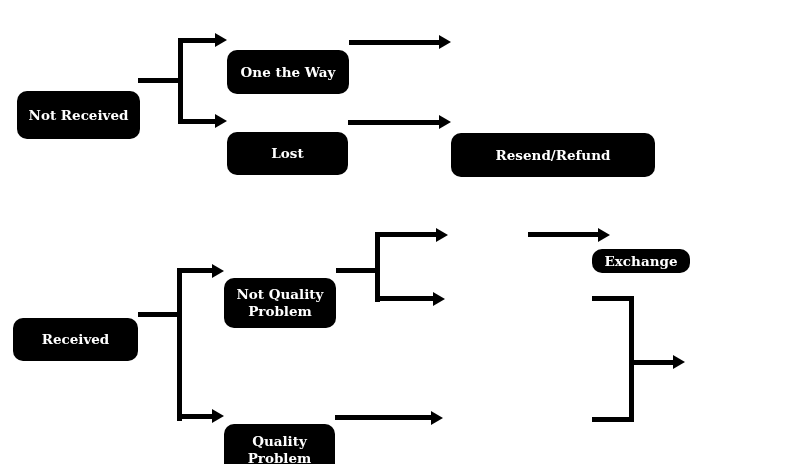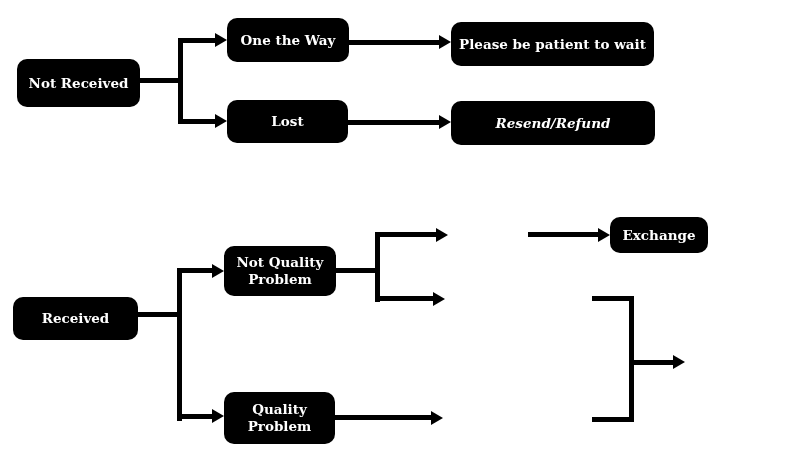--- a/index.html
+++ b/index.html
@@ -22,52 +22,52 @@
     color:var(--node-text);
     border-radius:10px;
     display:flex;align-items:center;justify-content:center;
     text-align:center;
     font-weight:bold;
     font-size:13.5px;
     line-height:1.25;
     white-space:pre-line;
     padding:2px 4px;
     box-sizing:border-box;
+    margin-top:32px;
   }
   .line{position:absolute;background:var(--line);}
   .arrowhead{
     position:absolute;width:0;height:0;
     border-top:7px solid transparent;
     border-bottom:7px solid transparent;
     border-left:12px solid var(--line);
   }
   
   .n-not-received      {left:17px;  top:59px;  width:123px; height:48px;}
   .n-one-the-way       {left:227px; top:18px;  width:122px; height:44px;}
   .n-lost              {left:227px; top:100px; width:121px; height:43px;}
   .n-please-wait       {left:451px; top:22px;  width:203px; height:44px;}
-  .n-resend-refund     {left:451px; top:101px; width:204px; height:44px;font-style:italic;}
-  .n-received          {left:13px;  top:297px; width:125px; height:43px;}
+  .n-resend-refund     {left:451px; top:101px; width:204px; height:44px;}
+  .n-received          {left:13px;  top:286px; width:125px; height:43px;}
   .n-not-quality       {left:224px; top:246px; width:112px; height:50px;}
   .n-quality-problem   {left:224px; top:392px; width:111px; height:52px;text-align:center;}
   .n-not-fit           {left:448px; top:217px; width:80px;  height:36px;}
-  .n-exchange          {left:610px; top:217px; width:98px;  height:36px;}
+  .n-exchange          {left:592px; top:217px; width:98px;  height:24px;}
   .n-wrong-delivery    {left:445px; top:281px; width:147px; height:36px;}
   .n-quality-defect    {left:443px; top:403px; width:149px; height:35px;}
   .n-resend-or-refund  {left:685px; top:329px; width:103px; height:67px;}
 </style>
 </head>
 <body>
 
 <div class="canvas">
 
   <div class="node n-not-received">Not Received</div>
   <div class="node n-one-the-way">One the Way</div>
   <div class="node n-lost">Lost</div>
-  <div class="node n-please-wait">Please be patient to wait</div>
   <div class="node n-resend-refund">Resend/Refund</div>
   <div class="node n-received">Received</div>
   <div class="node n-not-quality">Not Quality
 Problem</div>
   <div class="node n-quality-problem">Quality
 Problem</div>
   <div class="node n-exchange">Exchange</div>
 
   <div class="line" style="left:138px;top:78px;width:45px;height:5px;"></div>
   <div class="line" style="left:178px;top:38px;width:5px;height:86px;"></div>

